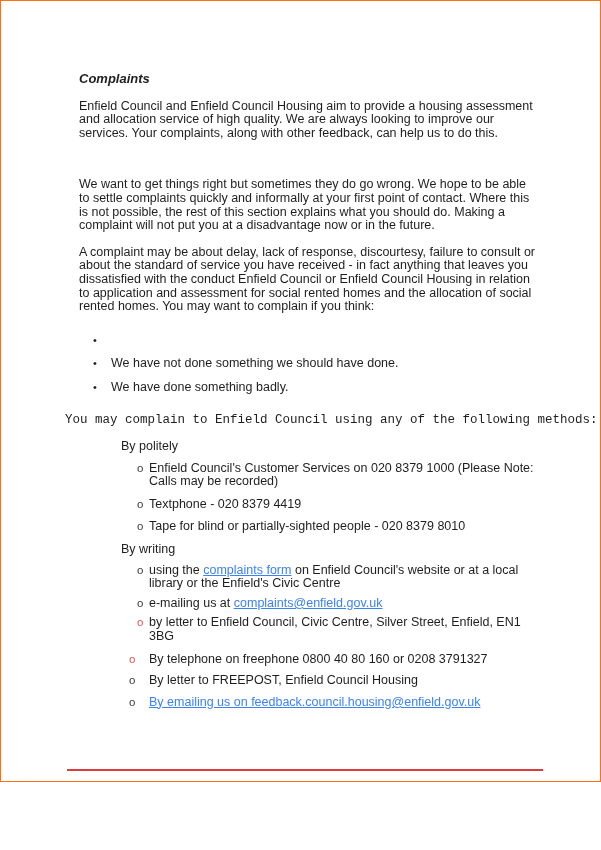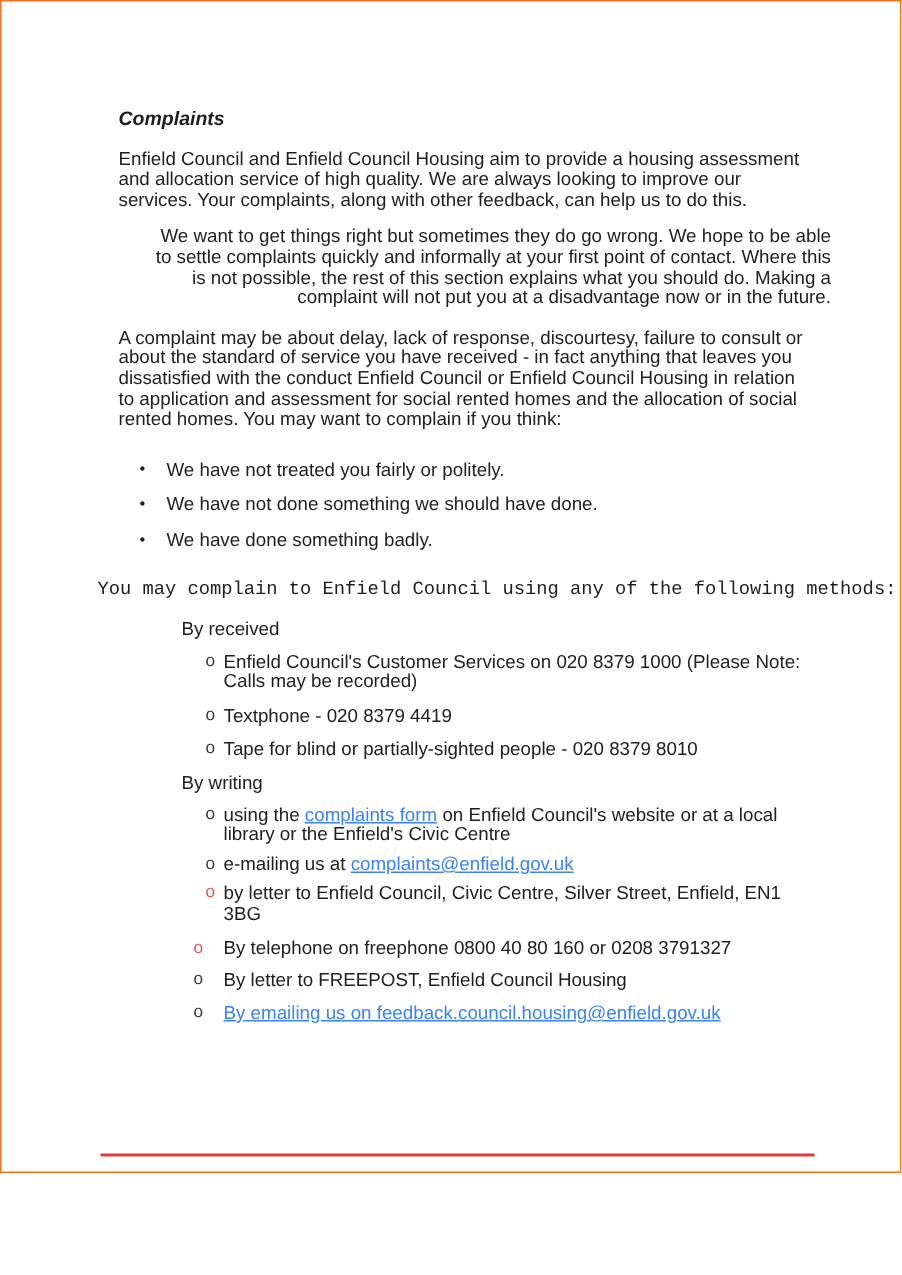--- a/index.html
+++ b/index.html
@@ -21,21 +21,21 @@
     font-weight: bold;
     font-style: italic;
     font-size: 13px;
   }
   .para {
     margin-left: 78px;
     width: 475px;
     white-space: pre-line;
   }
   .p1 { margin-top: 14px; }
-  .p2 { margin-top: 11px; text-align: right; }
+  .p2 { margin-top: 38px; }
   .p3 { margin-top: 13px; }
 
   .bullet-list { margin-top: 20px; }
   .bullet-row {
     display: flex;
     margin-left: 92px;
     margin-top: 0;
   }
   .bullet-row + .bullet-row { margin-top: 10px; }
   .disc-bullet {
@@ -118,35 +118,34 @@
 complaint will not put you at a disadvantage now or in the future.</div>
   <div class="para p3">A complaint may be about delay, lack of response, discourtesy, failure to consult or
 about the standard of service you have received - in fact anything that leaves you
 dissatisfied with the conduct Enfield Council or Enfield Council Housing in relation
 to application and assessment for social rented homes and the allocation of social
 rented homes. You may want to complain if you think:</div>
 
   <div class="bullet-list">
     <div class="bullet-row">
       <span class="disc-bullet">•</span>
-      <span>We have not treated you fairly or politely.</span>
     </div>
     <div class="bullet-row">
       <span class="disc-bullet">•</span>
       <span>We have not done something we should have done.</span>
     </div>
     <div class="bullet-row">
       <span class="disc-bullet">•</span>
       <span>We have done something badly.</span>
     </div>
   </div>
 
   <div class="intro intro-council">You may complain to Enfield Council using any of the following methods:</div>
 
-  <div class="sub-heading h-telephone">By received</div>
+  <div class="sub-heading h-telephone">By politely</div>
 
   <div class="sub-row mt8">
     <span class="o-bullet">o</span>
     <span class="sub-text">Enfield Council's Customer Services on 020 8379 1000 (Please Note:
 Calls may be recorded)</span>
   </div>
   <div class="sub-row mt9">
     <span class="o-bullet">o</span>
     <span class="sub-text">Textphone - 020 8379 4419</span>
   </div>

